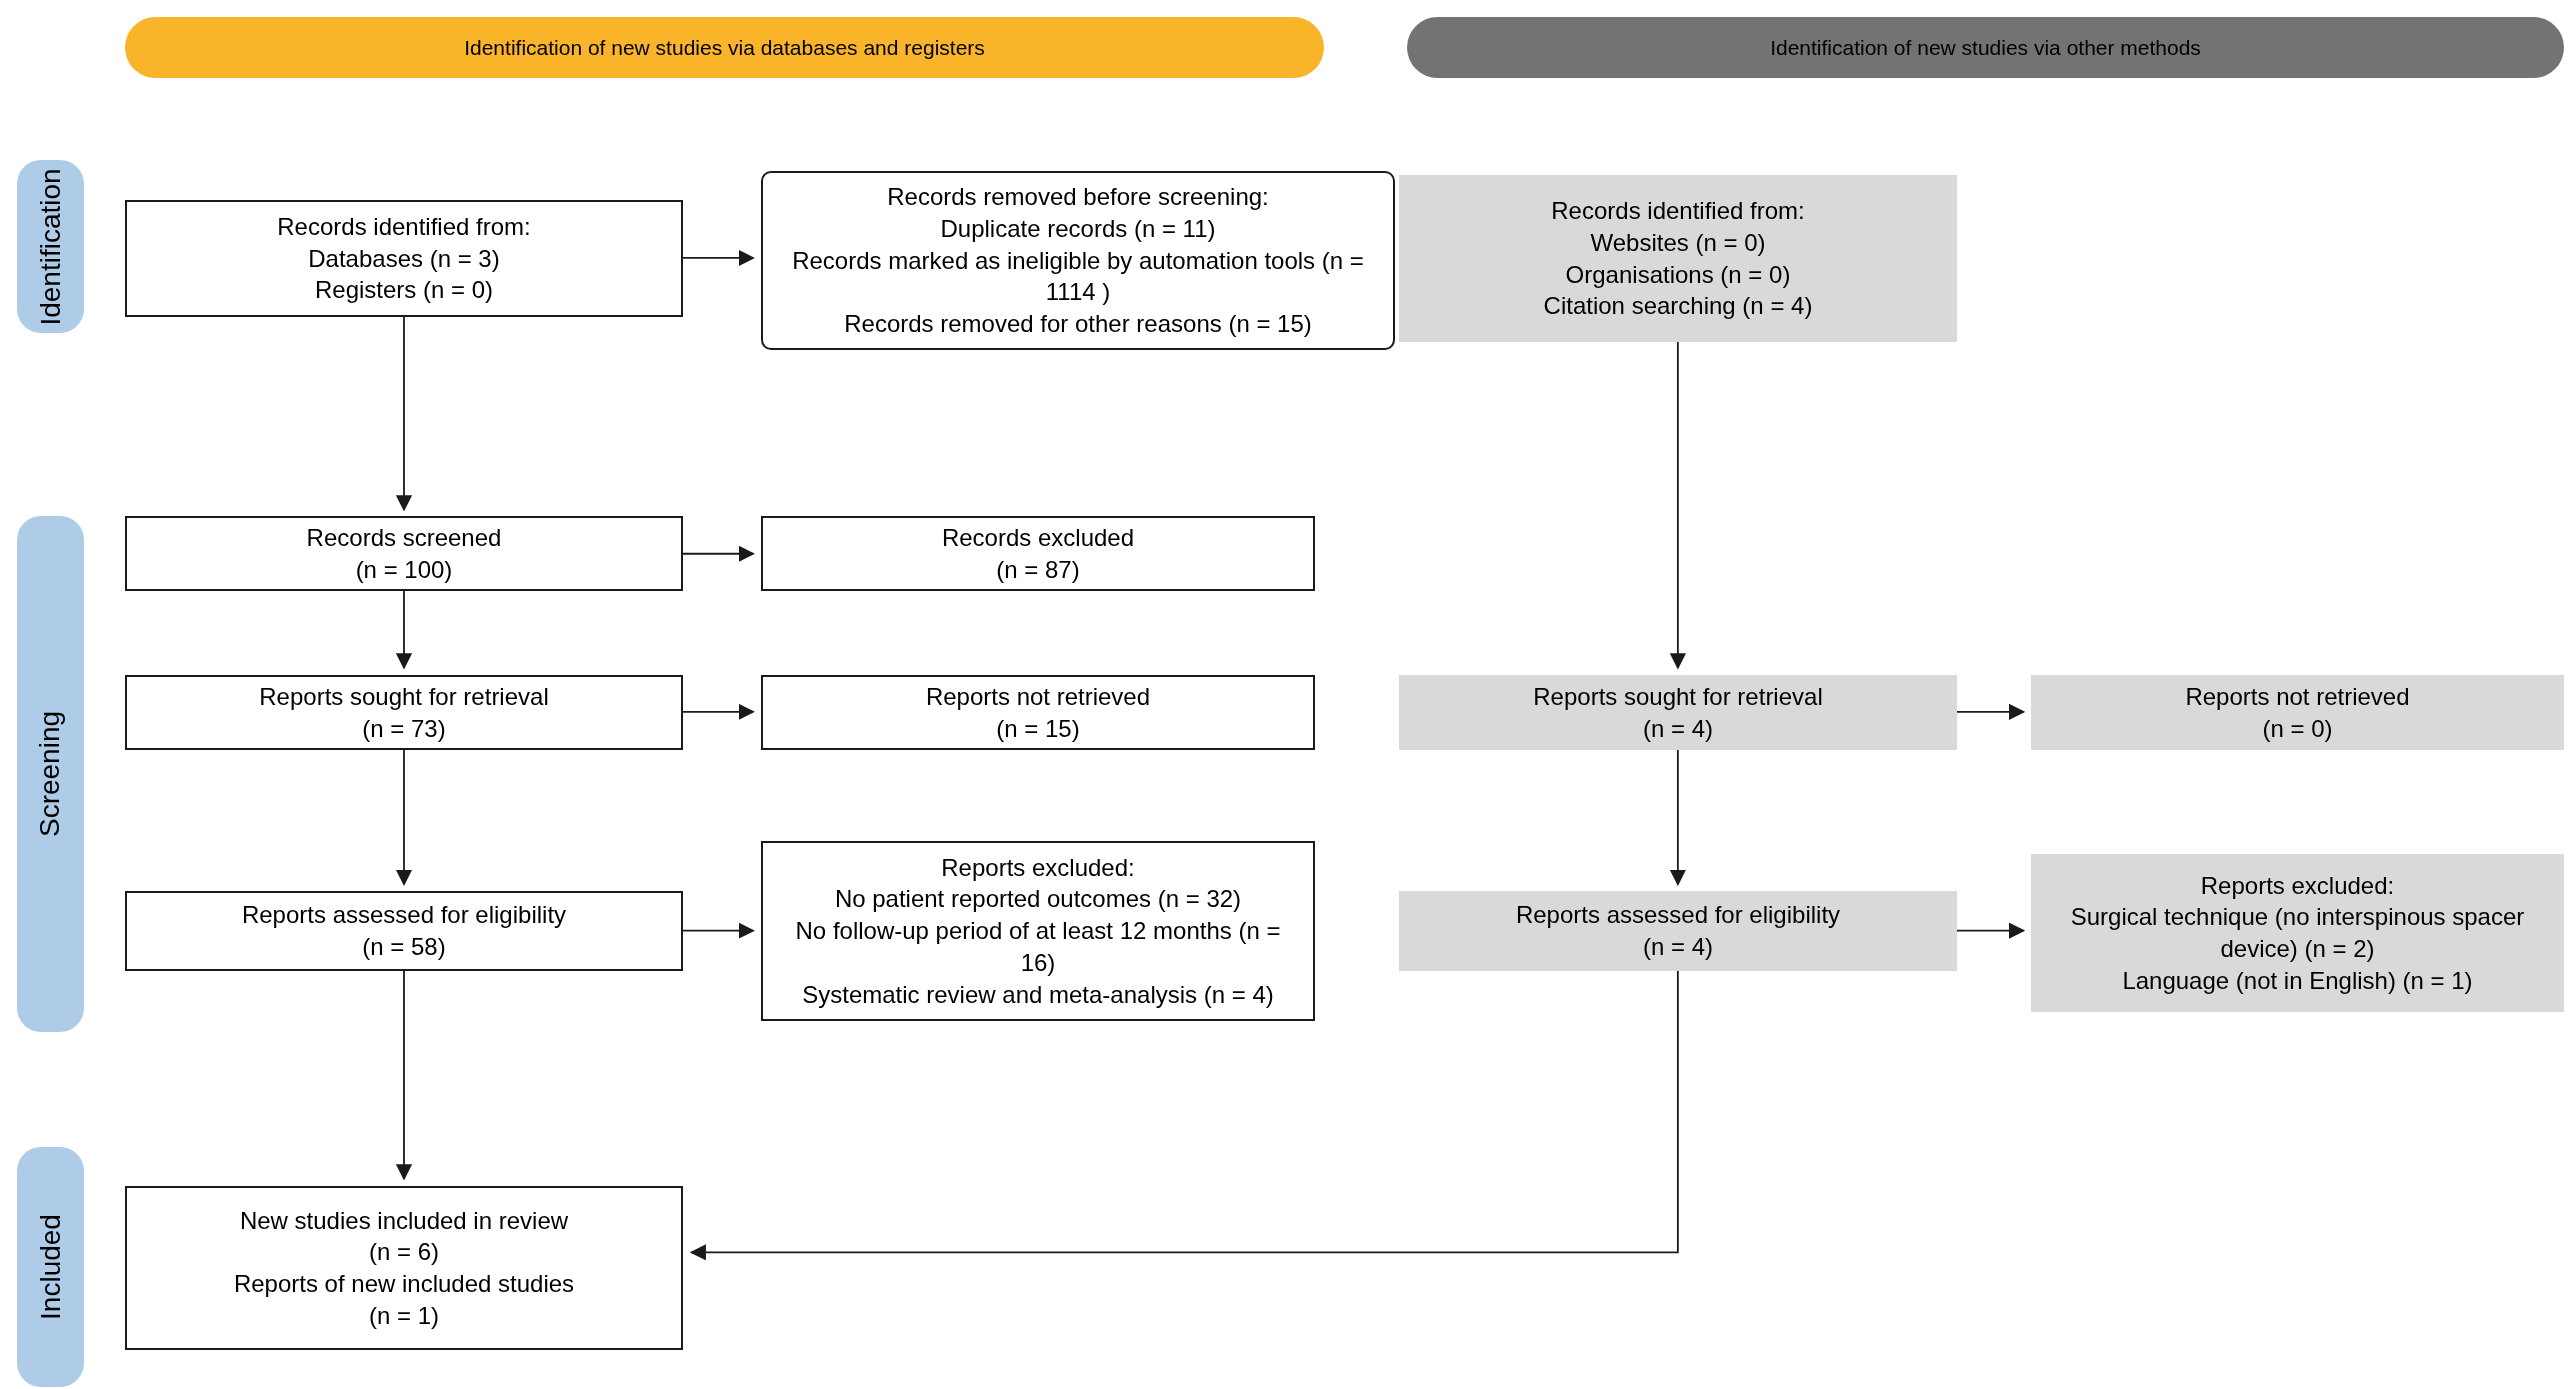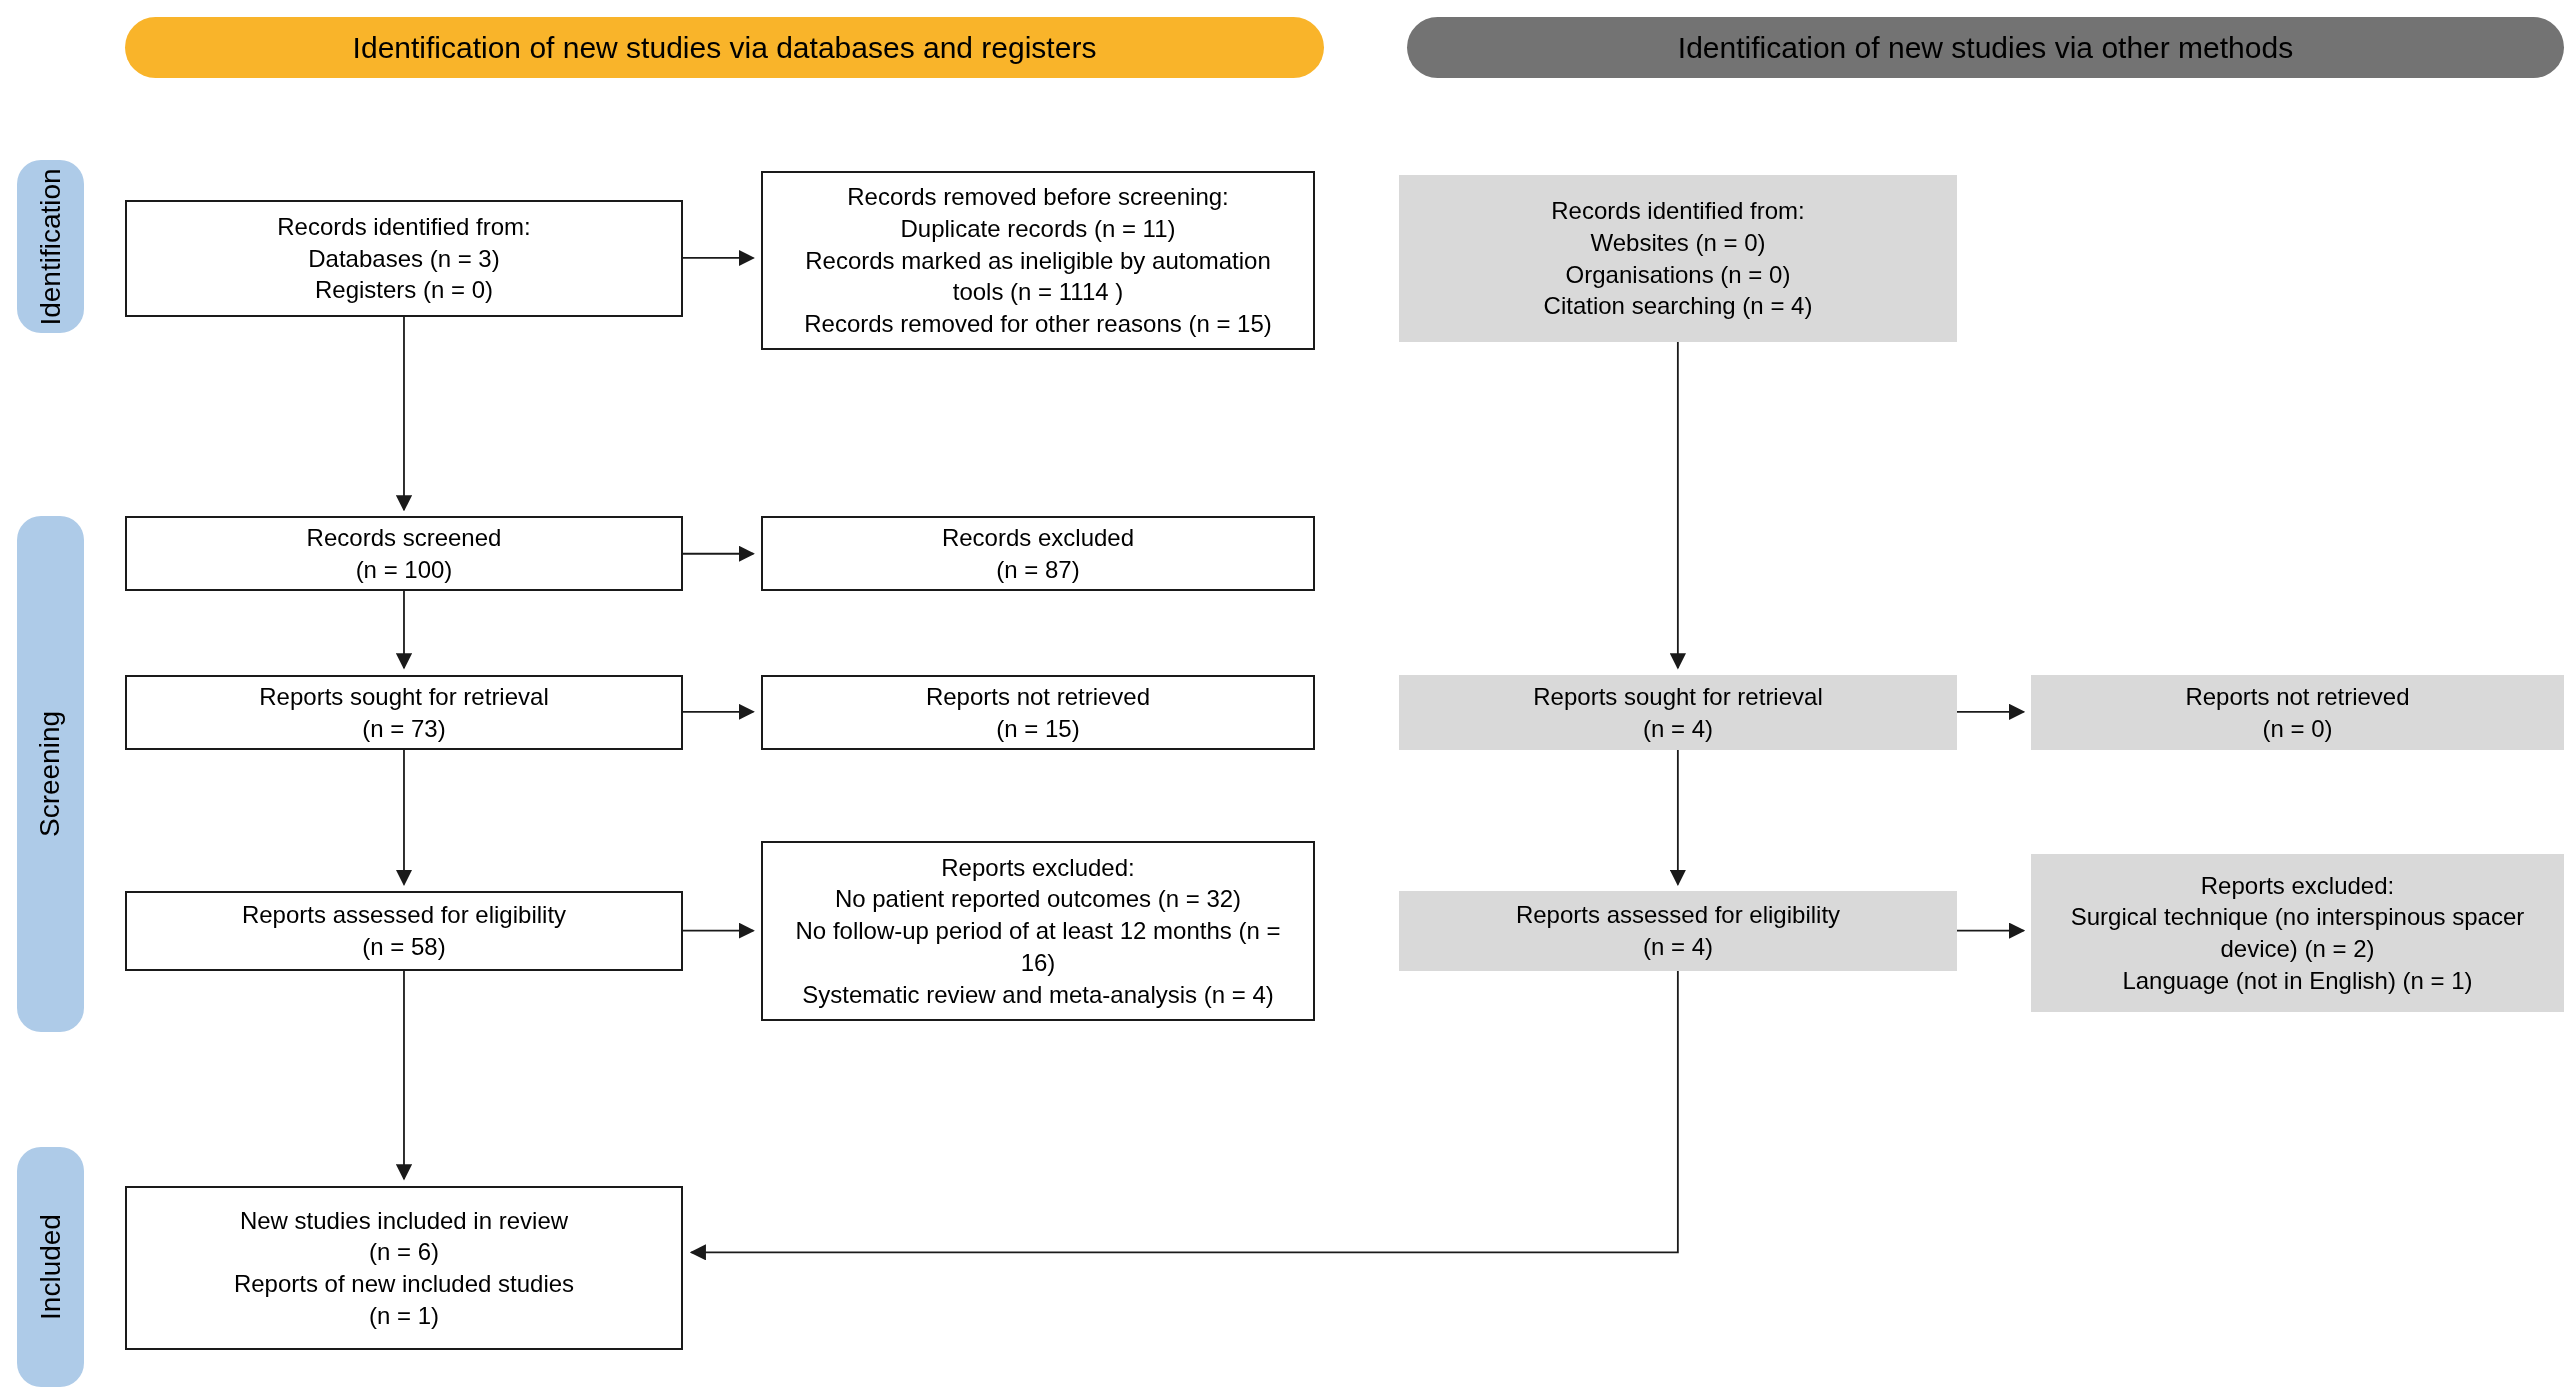--- a/index.html
+++ b/index.html
@@ -13,21 +13,21 @@
     overflow: hidden;
   }
   .banner {
     position: absolute;
     top: 17px;
     height: 61px;
     border-radius: 31px;
     display: flex;
     align-items: center;
     justify-content: center;
-    font-size: 30px;
+    font-size: 21px;
   }
   .banner-orange { left: 125px; width: 1199px; background: #F9B42A; }
   .banner-gray   { left: 1407px; width: 1157px; background: #737373; }
   .band {
     position: absolute;
     left: 17px;
     width: 67px;
     background: #AECBE8;
     border-radius: 24px;
     display: flex;
@@ -58,21 +58,21 @@
   .box-gray  { background: #D9D9D9; }
 
   
   .b1 { left: 125px; top: 200px;  width: 558px; height: 117px; }
   .b2 { left: 125px; top: 516px;  width: 558px; height: 75px; }
   .b3 { left: 125px; top: 675px; width: 558px; height: 75px; }
   .b4 { left: 125px; top: 891px; width: 558px; height: 80px; }
   .b5 { left: 125px; top: 1186px; width: 558px; height: 164px; }
 
   
-  .c1 { left: 761px; top: 171px;  width: 554px; height: 179px; }
+  .c1 { left: 761px; top: 171px;  width: 634px; height: 179px; border-radius: 10px; }
   .c2 { left: 761px; top: 516px;  width: 554px; height: 75px; }
   .c3 { left: 761px; top: 675px; width: 554px; height: 75px; }
   .c4 { left: 761px; top: 841px; width: 554px; height: 180px; }
 
   
   .d1 { left: 1399px; top: 175px;  width: 558px; height: 167px; }
   .d2 { left: 1399px; top: 675px; width: 558px; height: 75px; }
   .d3 { left: 1399px; top: 891px; width: 558px; height: 80px; }
 
   

